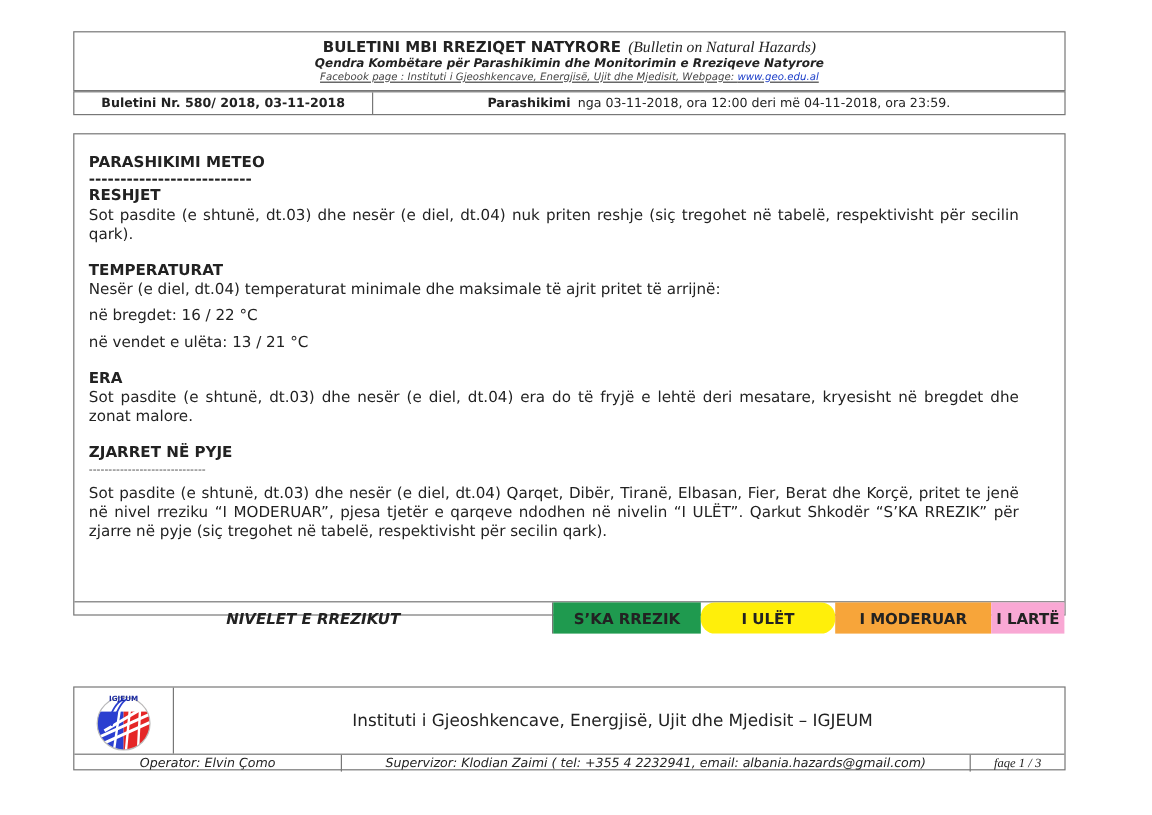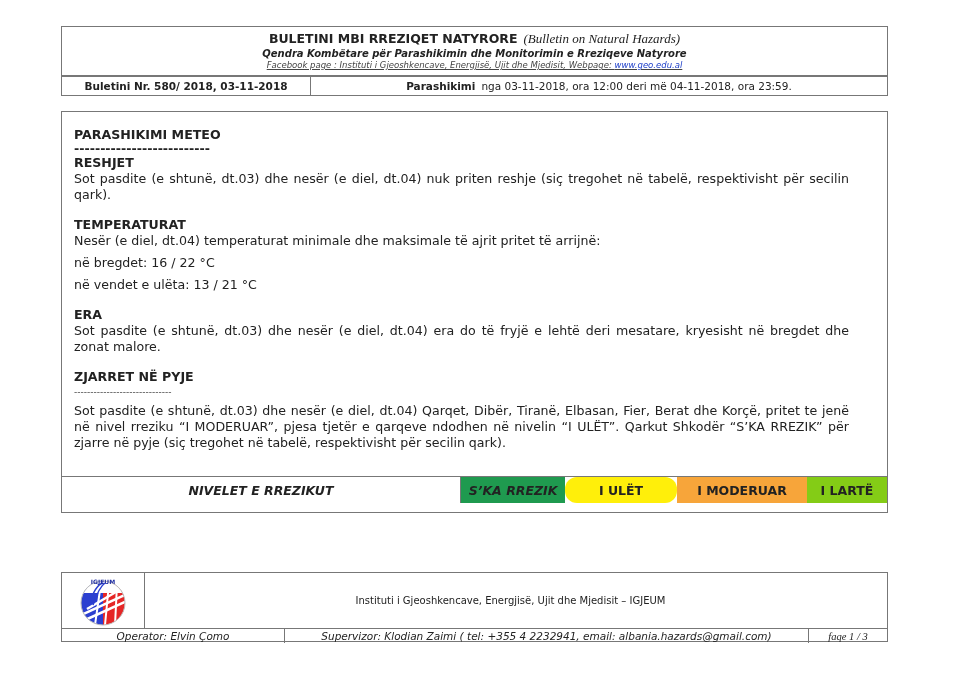--- a/index.html
+++ b/index.html
@@ -20,27 +20,27 @@
   
   #main { left:61px; top:111px; width:827px; height:402px; }
   #content { position:absolute; left:12px; top:15px; width:775px; font-size:12.6px; line-height:16px; }
   .h { font-weight:bold; font-size:12.6px; }
   .dash { font-weight:bold; line-height:12px; letter-spacing:0; }
   .dash2 { font-size:9px; line-height:14px; color:#444; }
   p { margin:0; text-align:justify; }
   .gap { height:14px; }
   .tline { margin-top:6px; }
   
-  #risk { position:absolute; left:0; top:364px; width:825px; height:26px; border-top:1px solid #777; display:flex; font-weight:bold; font-size:12.5px; }
+  #risk { position:absolute; left:0; top:389px; width:825px; height:26px; border-top:1px solid #777; display:flex; font-weight:bold; font-size:12.5px; }
   #risk .lbl { width:398px; display:flex; align-items:center; justify-content:center; font-style:italic; border-right:1px solid #777; }
   #risk .lvl { display:flex; align-items:center; justify-content:center; }
   
   #foot { left:61px; top:572px; width:827px; height:70px; }
   #foot .logo { position:absolute; left:0; top:0; width:82px; height:55px; border-right:1px solid #777; display:flex; align-items:center; justify-content:center; }
-  #foot .inst { position:absolute; left:82px; top:0; right:10px; height:55px; display:flex; align-items:center; justify-content:center; font-size:10px; }
+  #foot .inst { position:absolute; left:82px; top:0; right:10px; height:55px; display:flex; align-items:center; justify-content:center; font-size:14px; }
   #foot .row { position:absolute; left:0; right:0; top:55px; height:14px; border-top:1px solid #777; display:flex; font-style:italic; font-size:10.5px; }
   #foot .row div { display:flex; align-items:center; justify-content:center; }
   #foot .op { width:222px; border-right:1px solid #777; }
   #foot .sv { flex:1; border-right:1px solid #777; }
   #foot .pg { width:78px; font-family:"Liberation Serif", serif; }
 </style>
 </head>
 <body>
 
 <div class="box" id="hdr">
@@ -80,24 +80,24 @@
     <p>Sot pasdite (e shtunë, dt.03) dhe nesër (e diel, dt.04) era do të fryjë e lehtë deri mesatare, kryesisht në bregdet dhe zonat malore.</p>
     <div class="gap"></div>
 
     <div class="h">ZJARRET NË PYJE</div>
     <div class="dash2">------------------------------</div>
     <p style="margin-top:4px">Sot pasdite (e shtunë, dt.03) dhe nesër (e diel, dt.04) Qarqet, Dibër, Tiranë, Elbasan, Fier, Berat dhe Korçë, pritet te jenë në nivel rreziku “I MODERUAR”, pjesa tjetër e qarqeve ndodhen në nivelin “I ULËT”. Qarkut Shkodër “S’KA RREZIK” për zjarre në pyje (siç tregohet në tabelë, respektivisht për secilin qark).</p>
   </div>
 
   <div id="risk">
     <div class="lbl">NIVELET E RREZIKUT</div>
-    <div class="lvl" style="width: 104px; background: rgb(31, 154, 79); font-style: italic;">S’KA RREZIK</div>
+    <div class="lvl" style="width: 123px; background: rgb(31, 154, 79);">S’KA RREZIK</div>
     <div class="lvl" style="width: 112px; background: rgb(255, 239, 10); border-radius: 12px;">I ULËT</div>
     <div class="lvl" style="width: 130px; background: rgb(247, 165, 58);">I MODERUAR</div>
-    <div class="lvl" style="flex: 1 1 0%; background: #84cc16;">I LARTË</div>
+    <div class="lvl" style="flex: 1 1 0%; background: #f9a8d4;">I LARTË</div>
   </div>
 </div>
 
 <div class="box" id="foot">
   <div class="logo">
     <svg width="56" height="52" viewBox="0 0 56 52">
       <defs>
         <clipPath id="gc">
             <circle cx="28" cy="28" r="22"></circle>
           </clipPath>

